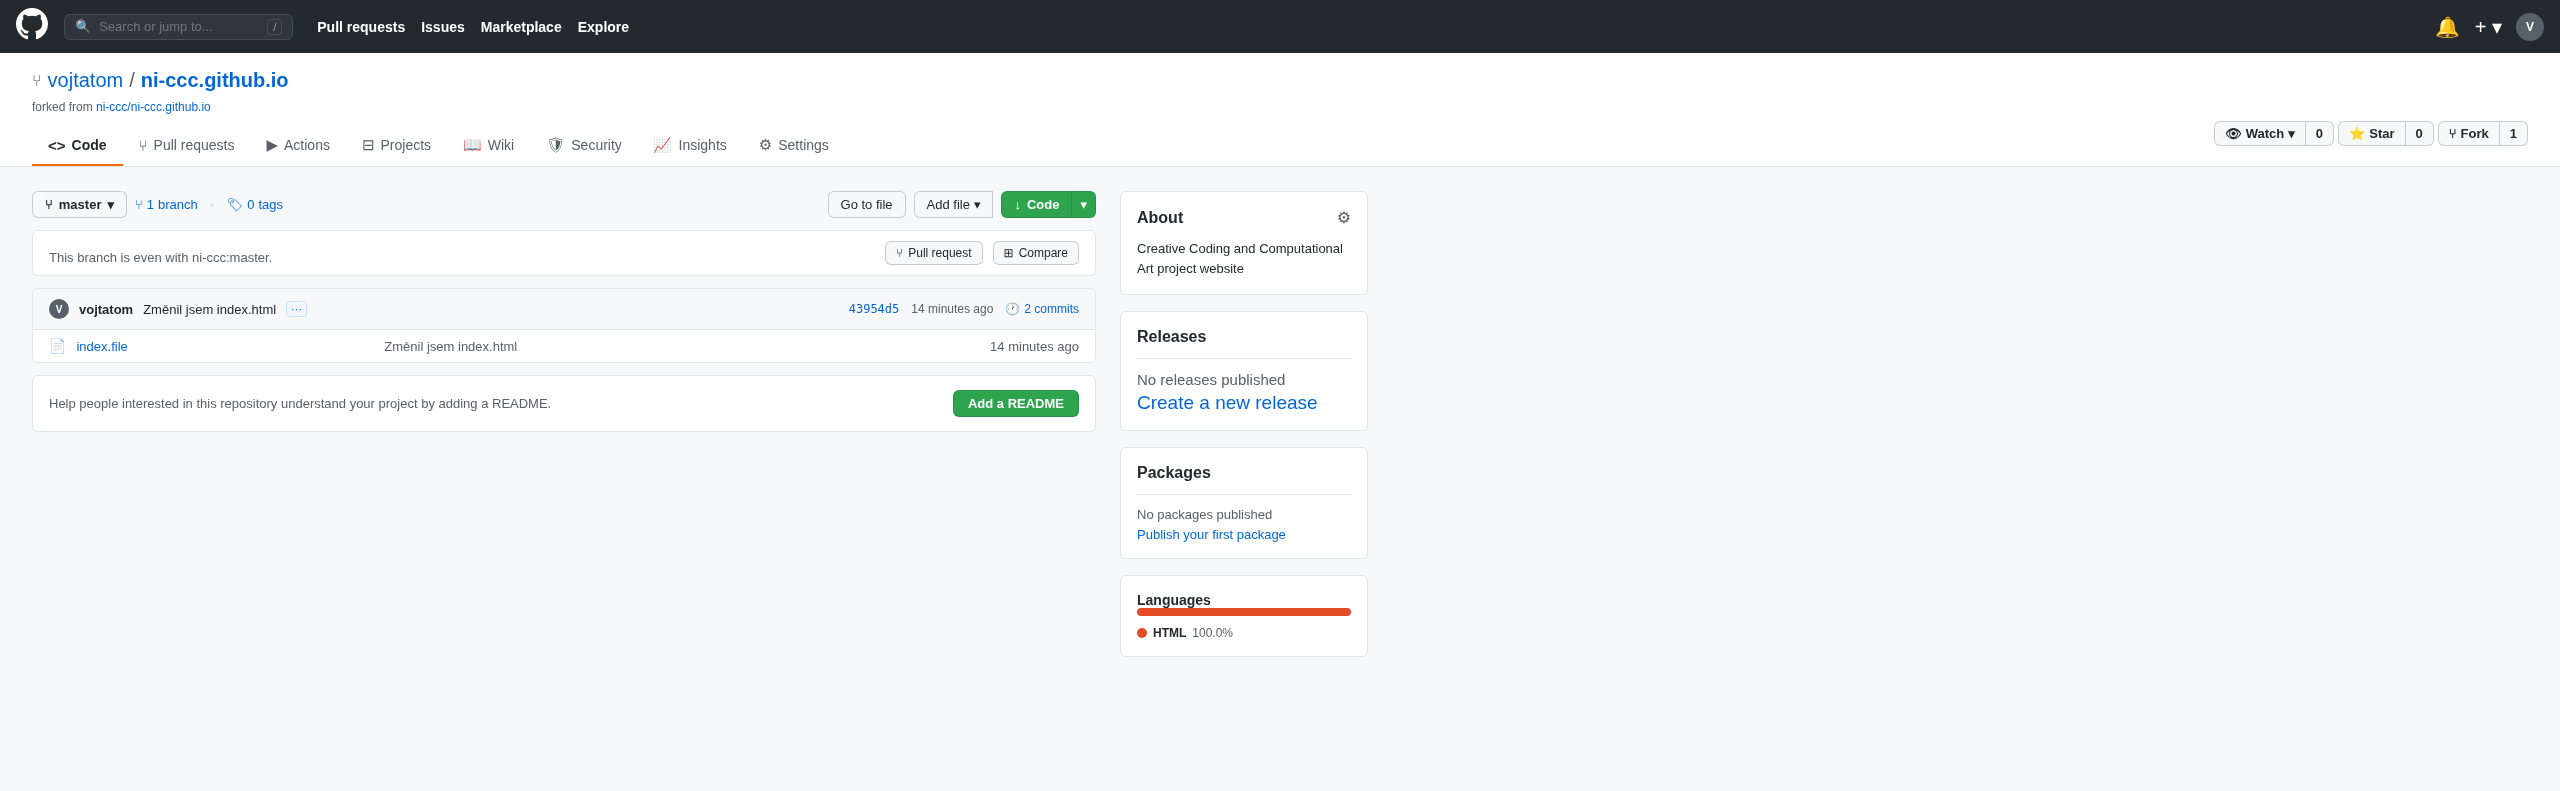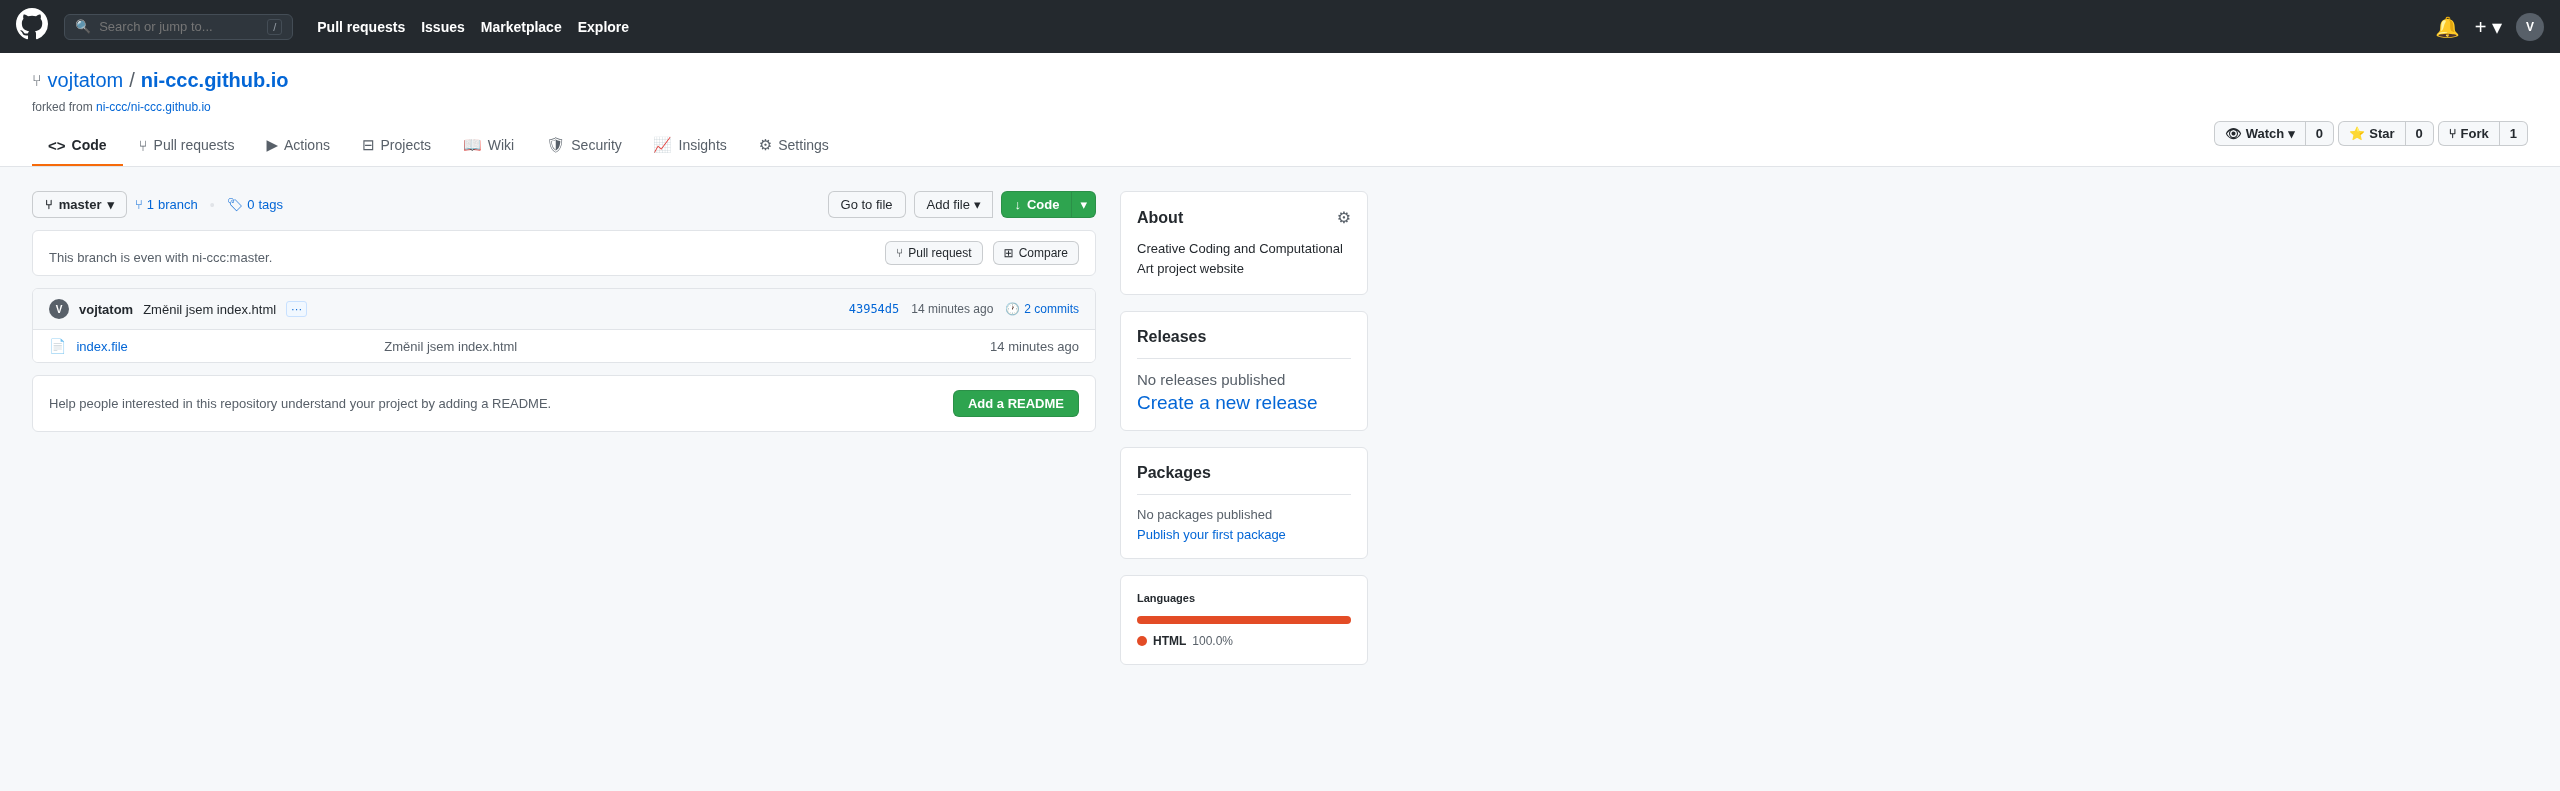--- a/index.html
+++ b/index.html
@@ -367,21 +367,21 @@
     .packages-panel h3 { font-size: 16px; font-weight: 600; margin-bottom: 8px; }
     .packages-panel p { font-size: 13px; color: #586069; margin-bottom: 4px; }
     .packages-panel a { font-size: 13px; color: #0366d6; text-decoration: none; }
 
     .languages-panel {
       background: #fff;
       border: 1px solid #e1e4e8;
       border-radius: 6px;
       padding: 16px;
     }
-    .languages-panel h3 { font-size: 11px; font-weight: 600; margin-bottom: 12px; }
+    .languages-panel h3 { font-size: 14px; font-weight: 600; }
     .lang-bar {
       height: 8px;
       border-radius: 4px;
       background: #e34c26;
       margin-bottom: 10px;
       width: 100%;
     }
     .lang-item { display: flex; align-items: center; gap: 6px; font-size: 12px; }
     .lang-dot { width: 10px; height: 10px; border-radius: 50%; background: #e34c26; }
     .lang-name { font-weight: 600; }

